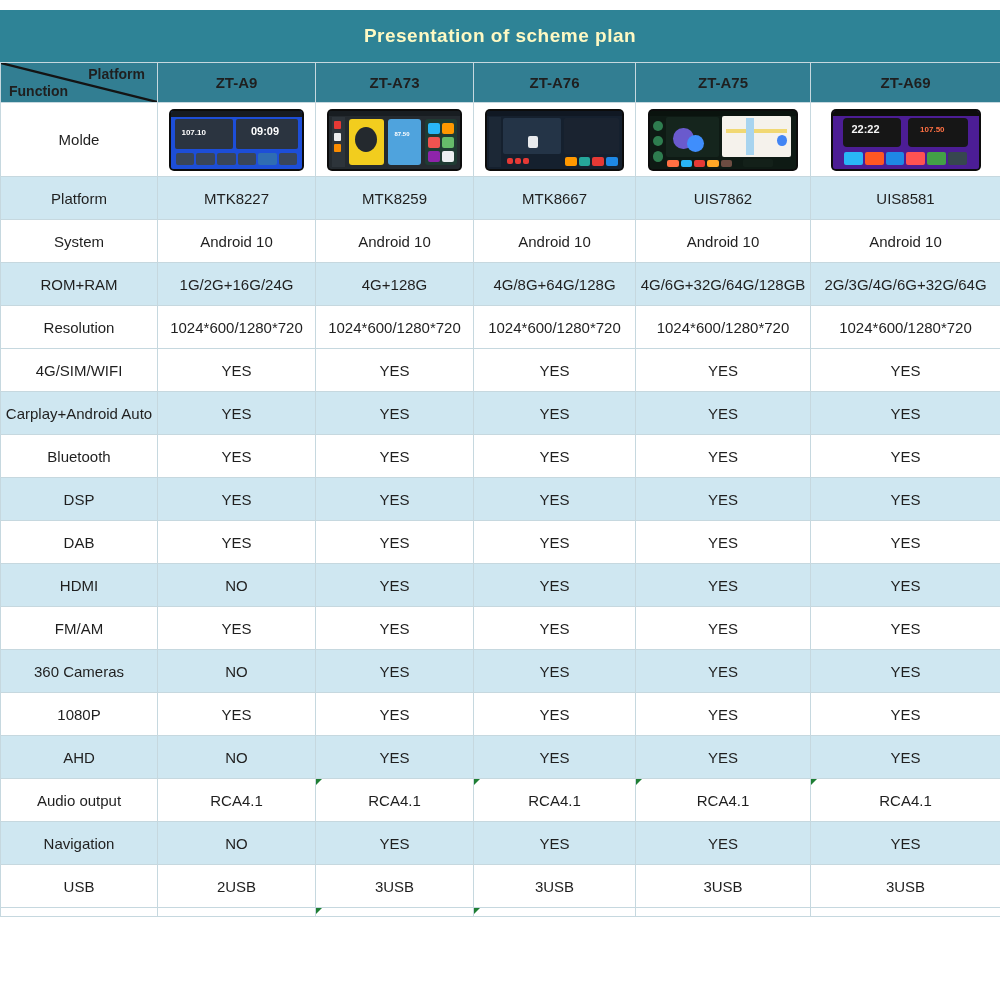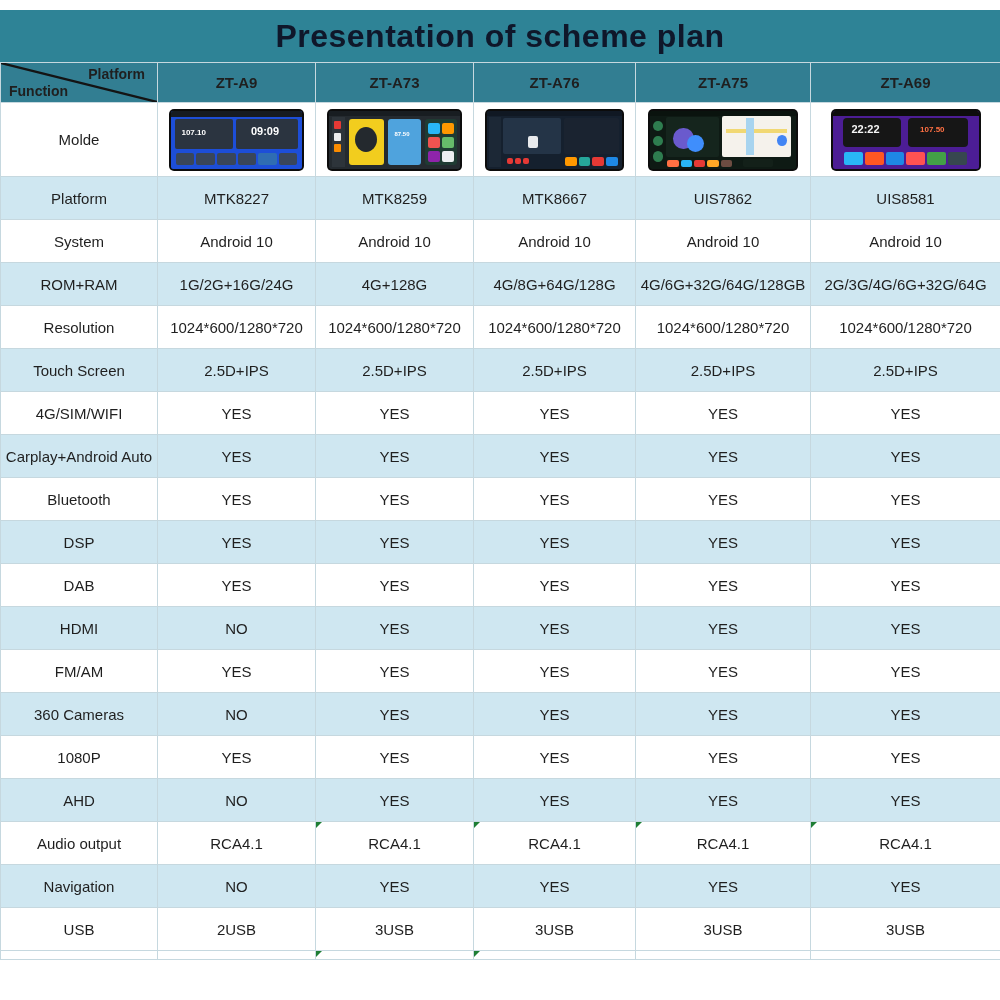--- a/index.html
+++ b/index.html
@@ -2,23 +2,23 @@
 <html><head>
 <meta charset="utf-8">
 <style>
   html,body{margin:0;padding:0;}
   body{
     width:1000px;height:1000px;overflow:hidden;background:#fff;
     font-family:"Liberation Sans",sans-serif;color:#222;
   }
   .top-strip{height:10px;background:#fff;}
   .banner{
-    height:52px;background:#2E8396;color:#0f172a;
+    height:52px;background:#2E8396;color:#fef9c3;
     display:flex;align-items:center;justify-content:center;
-    font-size:32px;font-weight:bold;letter-spacing:.5px;
+    font-size:19px;font-weight:bold;letter-spacing:.5px;
   }
   table.cmp{
     width:1000px;table-layout:fixed;border-collapse:collapse;
   }
   table.cmp td, table.cmp th{
     border:1px solid #C6D8DF;text-align:center;vertical-align:middle;
     padding:0;position:relative;font-size:15px;color:#1f1f1f;
     white-space:nowrap;overflow:visible;
   }
   thead th{
@@ -228,28 +228,20 @@
         <td>2G/3G/4G/6G+32G/64G</td>
       </tr>
       <tr class="spec">
         <td>Resolution</td>
         <td>1024*600/1280*720</td>
         <td>1024*600/1280*720</td>
         <td>1024*600/1280*720</td>
         <td>1024*600/1280*720</td>
         <td>1024*600/1280*720</td>
       </tr>
-      <tr class="spec shaded">
-        <td>Touch Screen</td>
-        <td>2.5D+IPS</td>
-        <td>2.5D+IPS</td>
-        <td>2.5D+IPS</td>
-        <td>2.5D+IPS</td>
-        <td>2.5D+IPS</td>
-      </tr>
       <tr class="spec">
         <td>4G/SIM/WIFI</td>
         <td>YES</td>
         <td>YES</td>
         <td>YES</td>
         <td>YES</td>
         <td>YES</td>
       </tr>
       <tr class="spec shaded">
         <td>Carplay+Android Auto</td>

